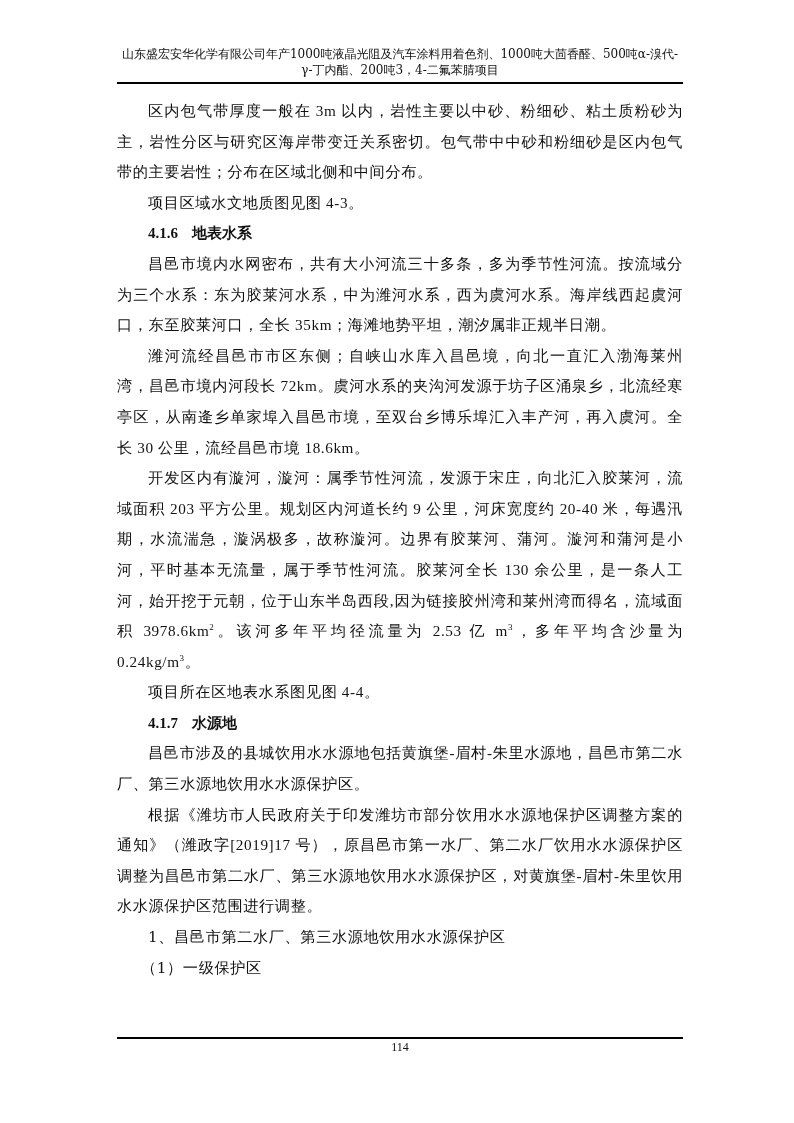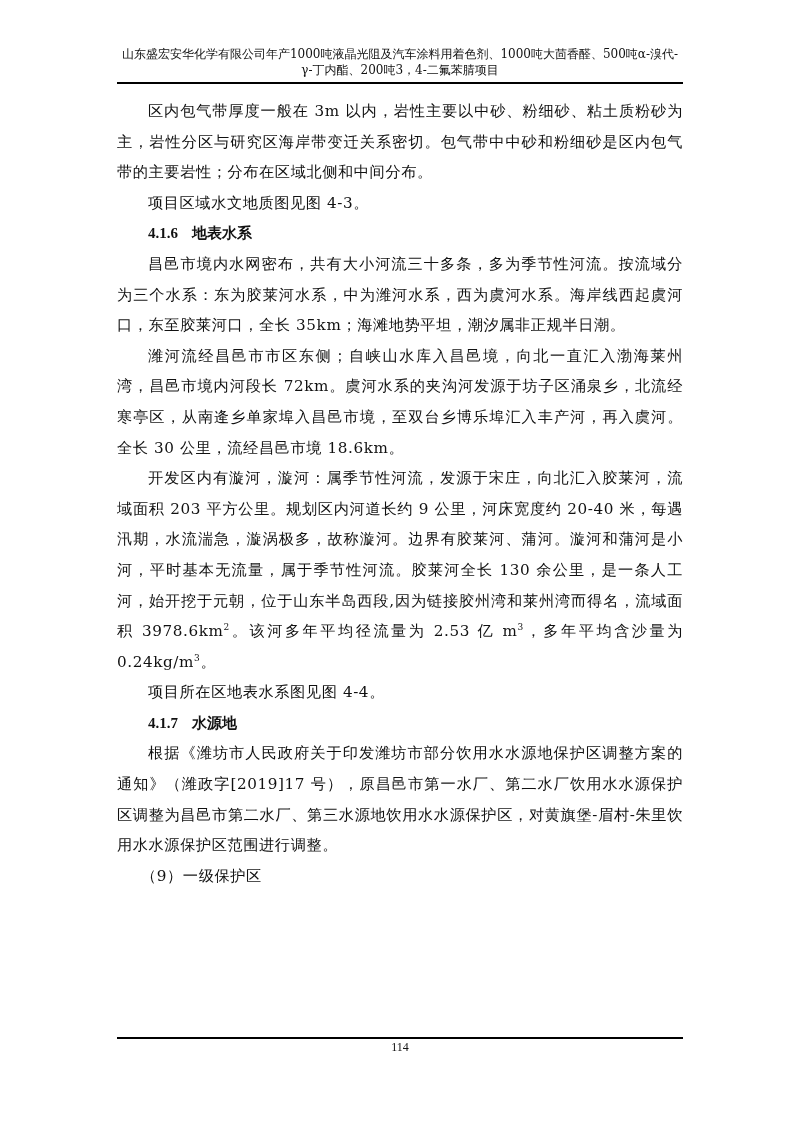--- a/index.html
+++ b/index.html
@@ -5,21 +5,21 @@
   html, body { margin: 0; padding: 0; background: #ffffff; }
   body { width: 794px; height: 1123px; position: relative; overflow: hidden;
          font-family: "DejaVu Serif", "Liberation Serif", serif; color: #111; }
   .page-header { position: absolute; left: 117px; top: 46px; width: 566px;
          text-align: center; font-size: 12px; line-height: 16px; }
   .header-rule { position: absolute; left: 117px; top: 82px; width: 566px;
          height: 2px; background: #000; }
   .body-text { position: absolute; left: 117px; top: 96px; width: 566px; }
   .para { font-size: 15.2px; line-height: 30.6px; margin: 0; text-align: justify;
           text-align-last: left; letter-spacing: 0.6px; }
-  .indent { text-indent: 31px; }
+  .indent { text-indent: 31px; font-family: Liberation Serif, serif; }
   .heading { font-size: 15px; line-height: 30.6px; font-weight: bold; margin: 0; padding-left: 31px;
              font-family: "DejaVu Serif", "Liberation Serif", serif; }
   .heading .num { font-family: "Liberation Serif", serif; margin-right: 14px; }
   .item1 { padding-left: 31px; }
   .item2 { padding-left: 24px; }
   .footer-rule { position: absolute; left: 117px; top: 1037px; width: 566px;
          height: 2px; background: #000; }
   .page-number { position: absolute; left: 117px; top: 1040px; width: 566px;
          text-align: center; font-size: 12px; font-family: Liberation Serif, serif; }
   sup { font-size: 9px; line-height: 0; }
@@ -38,18 +38,20 @@
   <p class="heading">
     <span class="num">4.1.6</span><span>地表水系</span>
   </p>
   <p class="para indent">昌邑市境内水网密布，共有大小河流三十多条，多为季节性河流。按流域分为三个水系：东为胶莱河水系，中为潍河水系，西为虞河水系。海岸线西起虞河口，东至胶莱河口，全长 35km；海滩地势平坦，潮汐属非正规半日潮。</p>
   <p class="para indent">潍河流经昌邑市市区东侧；自峡山水库入昌邑境，向北一直汇入渤海莱州湾，昌邑市境内河段长 72km。虞河水系的夹沟河发源于坊子区涌泉乡，北流经寒亭区，从南逄乡单家埠入昌邑市境，至双台乡博乐埠汇入丰产河，再入虞河。全长 30 公里，流经昌邑市境 18.6km。</p>
   <p class="para indent"><span>开发区内有漩河，漩河：属季节性河流，发源于宋庄，向北汇入胶莱河，流域面积 203 平方公里。规划区内河道长约 9 公里，河床宽度约 20-40 米，每遇汛期，水流湍急，漩涡极多，故称漩河。边界有胶莱河、蒲河。漩河和蒲河是小河，平时基本无流量，属于季节性河流。胶莱河全长 130 余公里，是一条人工河，始开挖于元朝，位于山东半岛西段,因为链接胶州湾和莱州湾而得名，流域面积 </span><span>3978.6km</span><sup>2</sup><span>。该河多年平均径流量为 2.53 亿 m</span><sup>3</sup><span>，多年平均含沙量为 0.24kg/m</span><sup>3</sup><span>。</span></p>
   <p class="para indent">项目所在区地表水系图见图 4-4。</p>
   <p class="heading">
     <span class="num">4.1.7</span><span>水源地</span>
   </p>
+  <p class="para indent">昌邑市涉及的县城饮用水水源地包括黄旗堡-眉村-朱里水源地，昌邑市第二水厂、第三水源地饮用水水源保护区。</p>
   <p class="para indent">根据《潍坊市人民政府关于印发潍坊市部分饮用水水源地保护区调整方案的通知》（潍政字[2019]17 号），原昌邑市第一水厂、第二水厂饮用水水源保护区调整为昌邑市第二水厂、第三水源地饮用水水源保护区，对黄旗堡-眉村-朱里饮用水水源保护区范围进行调整。</p>
-  <p class="para item2">（9）一级保护区</p>
+  <p class="para item1">1、昌邑市第二水厂、第三水源地饮用水水源保护区</p>
+  <p class="para item2">（1）一级保护区</p>
 </div>
 
 <div class="footer-rule"></div>
 <div class="page-number">114</div>
 
 </body></html>

